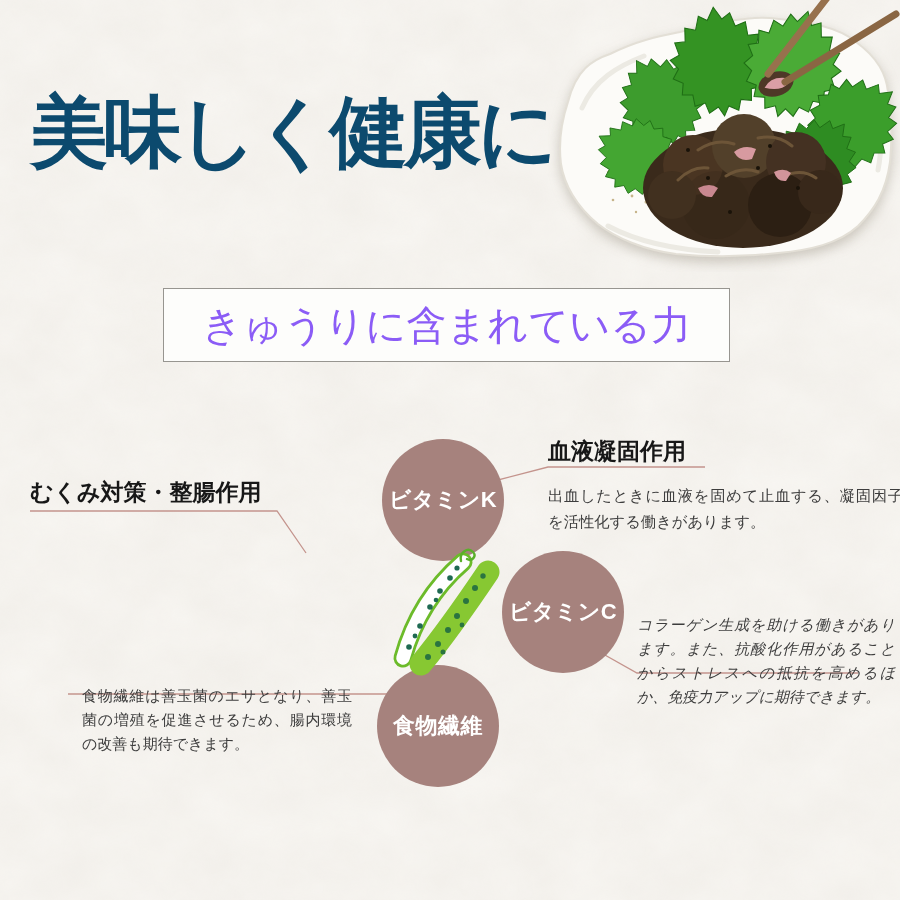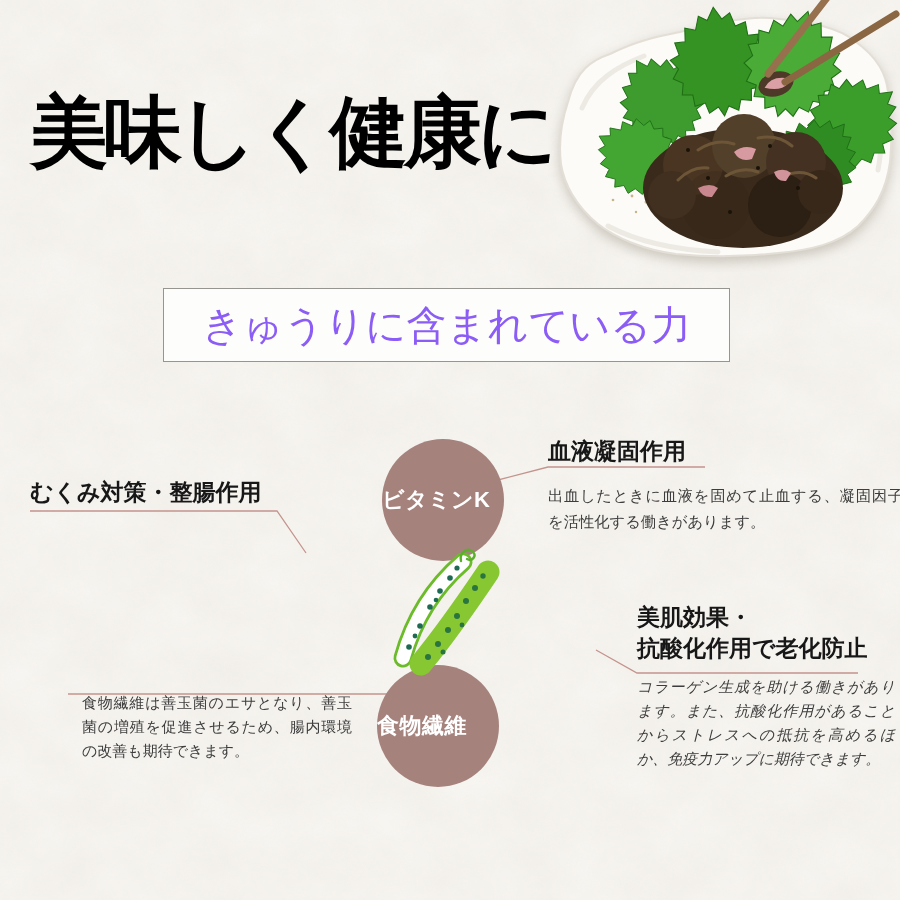--- a/index.html
+++ b/index.html
@@ -12,39 +12,39 @@
   svg{display:block;}
 
   
   #texture{left:0;top:0;width:900px;height:900px;pointer-events:none;}
 
   
   #main-title{
     left:30px;top:86px;
     font-family:"Liberation Serif","DejaVu Serif",serif;
     font-size:78px;font-weight:600;letter-spacing:-4px;
-    color:#000000;line-height:1.2;white-space:nowrap;
+    color:#0c4a6e;line-height:1.2;white-space:nowrap;
   }
 
   
   #subtitle-box{
     left:163px;top:288px;width:565px;height:72px;
     background:#fdfdfb;border:1px solid #979590;
     display:flex;align-items:center;justify-content:center;
   }
   #subtitle-box .txt{
     font-family:"Liberation Serif","DejaVu Serif",serif;
     font-size:40px;color:#8b5cf6;letter-spacing:0px;white-space:nowrap;
   }
 
   
   .circle{
     width:122px;height:122px;border-radius:50%;
     background:#a6827d;
-    display:flex;align-items:center;justify-content:flex-start;
+    display:flex;align-items:center;justify-content:center;
   }
   .circle .lbl{
     color:#ffffff;font-size:22px;font-weight:bold;letter-spacing:0.5px;white-space:nowrap;
   }
   #circle-vitk{left:382px;top:439px;}
   #circle-pot {left:260px;top:550px;}
   #circle-vitc{left:502px;top:551px;}
   #circle-fib {left:377px;top:665px;}
 
   
@@ -54,21 +54,21 @@
   }
   .benefit p{
     margin:0;color:#3d3d3d;font-size:15.5px;line-height:1.62;
     text-align:justify;
   }
   #benefit-coagulation{left:548px;top:436px;width:360px;}
   #benefit-coagulation p{margin-top:16px;width:355px;font-size:15.3px;line-height:1.7;}
   #benefit-swelling{left:30px;top:477px;width:258px;}
   #benefit-swelling p{margin-top:11px;width:256px;line-height:1.5;}
   #benefit-intestinal{left:82px;top:659px;width:272px;}
-  #benefit-intestinal p{margin-top:32px;width:270px;font-size:15px;line-height:1.6;}
+  #benefit-intestinal p{margin-top:25px;width:270px;font-size:15px;line-height:1.6;}
   #benefit-skin{left:637px;top:602px;width:260px;}
   #benefit-skin p{margin-top:11px;width:258px;font-size:15px;line-height:1.6;font-style:italic;}
 </style>
 </head>
 <body>
 
 <div id="stage">
 
   <svg id="texture" class="abs" width="900" height="900">
     <filter id="paper">
@@ -155,20 +155,23 @@
       <polyline points="705,467 548,467 494,481"></polyline>
       <polyline points="30,511 277,511 306,553"></polyline>
       <line x1="68" y1="694" x2="387" y2="694"></line>
       <polyline points="596,650 637,673 858,673"></polyline>
     </g>
   </svg>
 
   <div id="circle-vitk" class="abs circle">
     <span class="lbl">ビタミンK</span>
   </div>
+  <div id="circle-vitc" class="abs circle">
+    <span class="lbl">ビタミンC</span>
+  </div>
   <div id="circle-fib" class="abs circle">
     <span class="lbl">食物繊維</span>
   </div>
 
   <svg class="abs" style="left:380px;top:535px;" width="140" height="150" viewBox="380 535 140 150">
 
     <path d="M403,658 Q419,600 463,562" fill="none" stroke="#6cbb2a" stroke-width="19" stroke-linecap="round"></path>
     <path d="M403,658 Q419,600 463,562" fill="none" stroke="#ffffff" stroke-width="13.5" stroke-linecap="round"></path>
     <path d="M461,561 c-2,-9 7,-14 12,-9 c4,4 -1,10 -6,7" fill="none" stroke="#5ab02a" stroke-width="2.4" stroke-linecap="round"></path>
     <g fill="#1f6a52">
@@ -203,20 +206,16 @@
 
   <div id="benefit-swelling" class="abs benefit">
     <h3>むくみ対策・整腸作用</h3>
   </div>
 
   <div id="benefit-intestinal" class="abs benefit">
     <p>食物繊維は善玉菌のエサとなり、善玉菌の増殖を促進させるため、腸内環境の改善も期待できます。</p>
   </div>
 
   <div id="benefit-skin" class="abs benefit">
-    <h3>
-      <span style="display:block;">美肌効果・</span>
-      <span style="display:block;">抗酸化作用で老化防止</span>
-    </h3>
     <p>コラーゲン生成を助ける働きがあります。また、抗酸化作用があることからストレスへの抵抗を高めるほか、免疫力アップに期待できます。</p>
   </div>
 
 </div>
 
 </body></html>

